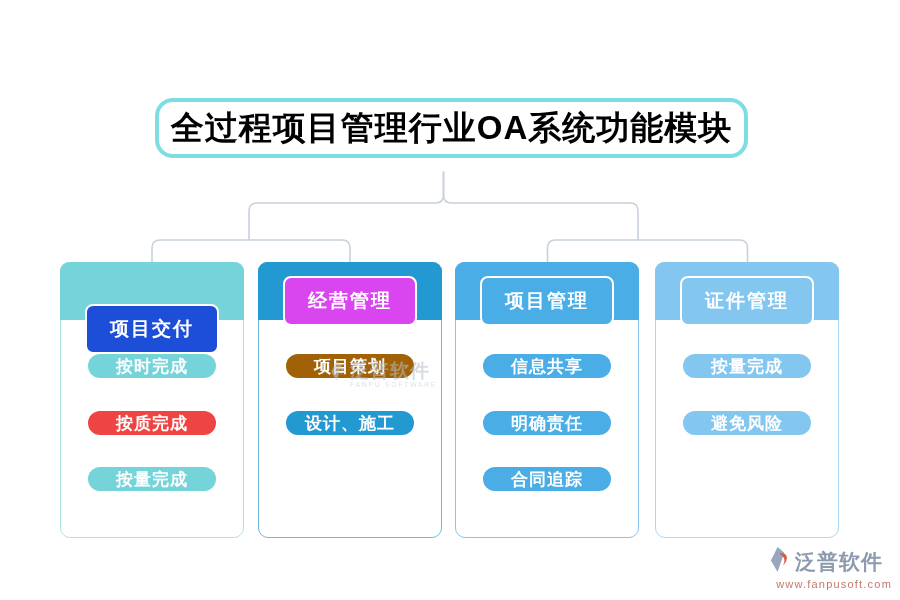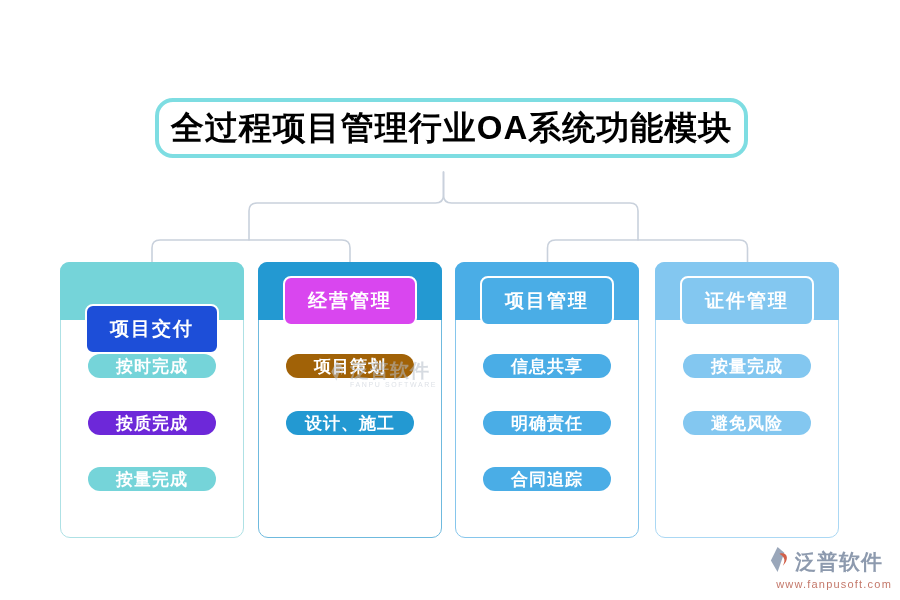--- a/index.html
+++ b/index.html
@@ -74,21 +74,21 @@
     <path d="M152,262 V248 Q152,240 160,240 H342 Q350,240 350,248 V262" style="stroke: rgb(201, 209, 220);"></path>
     <path d="M547.5,262 V248 Q547.5,240 555.5,240 H739.5 Q747.5,240 747.5,248 V262" style="stroke: rgb(201, 209, 220);"></path>
   </svg>
 
   <div class="title-box" style="border-color: rgb(126, 221, 226);">全过程项目管理行业OA系统功能模块</div>
 
   <div class="col c1" style="border-color: rgb(174, 225, 229);">
     <div class="band" style="background-color: rgb(117, 212, 217);"></div>
     <div class="header" style="background-color: #1d4ed8; margin-top: 28px;">项目交付</div>
     <div class="pill p1" style="background-color: rgb(117, 212, 217);">按时完成</div>
-    <div class="pill p2" style="background-color: #6d28d9;">按质完成</div>
+    <div class="pill p2" style="background-color: #ef4444;">按质完成</div>
     <div class="pill p3" style="background-color: rgb(117, 212, 217);">按量完成</div>
   </div>
 
   <div class="col c2" style="border-color: rgb(111, 186, 222);">
     <div class="band" style="background-color: rgb(35, 153, 210);"></div>
     <div class="header" style="background-color: #d946ef;">经营管理</div>
     <div class="pill p1" style="background-color: #a16207;">项目策划</div>
     <div class="pill p2" style="background-color: rgb(35, 153, 210);">设计、施工</div>
   </div>
 

